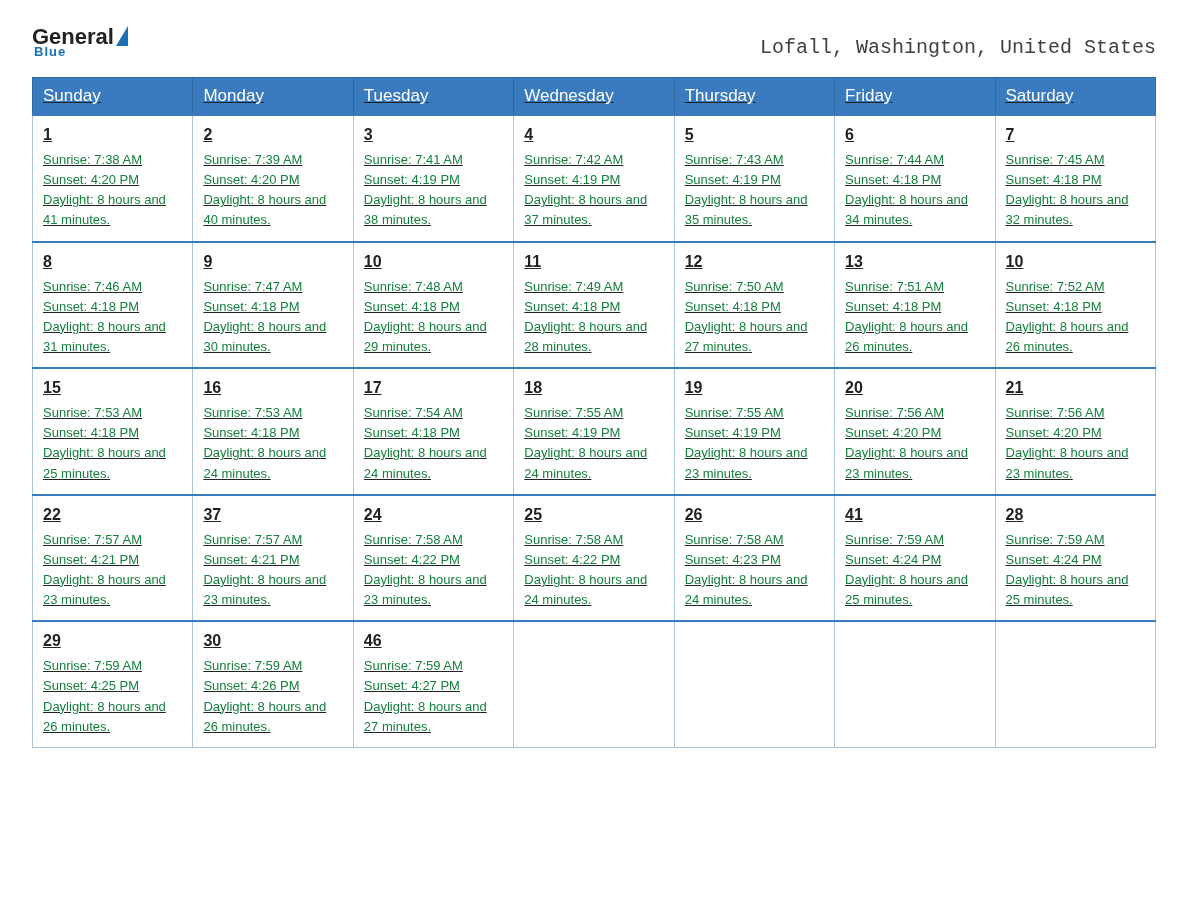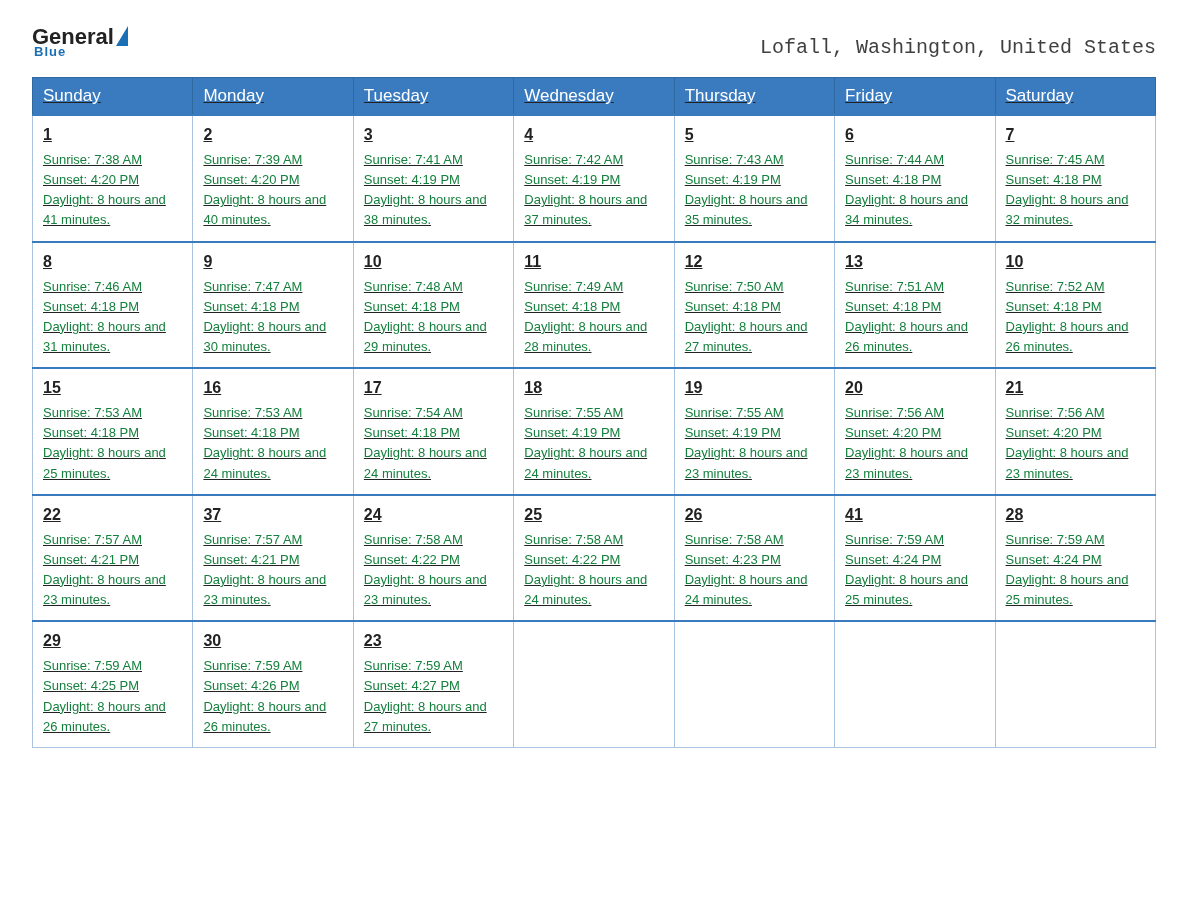--- a/index.html
+++ b/index.html
@@ -169,20 +169,20 @@
         <td><span class="day-number">37</span><span class="day-info">Sunrise: 7:57 AM<br>Sunset: 4:21 PM<br>Daylight: 8 hours and 23 minutes.</span></td>
         <td><span class="day-number">24</span><span class="day-info">Sunrise: 7:58 AM<br>Sunset: 4:22 PM<br>Daylight: 8 hours and 23 minutes.</span></td>
         <td><span class="day-number">25</span><span class="day-info">Sunrise: 7:58 AM<br>Sunset: 4:22 PM<br>Daylight: 8 hours and 24 minutes.</span></td>
         <td><span class="day-number">26</span><span class="day-info">Sunrise: 7:58 AM<br>Sunset: 4:23 PM<br>Daylight: 8 hours and 24 minutes.</span></td>
         <td><span class="day-number">41</span><span class="day-info">Sunrise: 7:59 AM<br>Sunset: 4:24 PM<br>Daylight: 8 hours and 25 minutes.</span></td>
         <td><span class="day-number">28</span><span class="day-info">Sunrise: 7:59 AM<br>Sunset: 4:24 PM<br>Daylight: 8 hours and 25 minutes.</span></td>
       </tr>
       <tr class="week-row">
         <td><span class="day-number">29</span><span class="day-info">Sunrise: 7:59 AM<br>Sunset: 4:25 PM<br>Daylight: 8 hours and 26 minutes.</span></td>
         <td><span class="day-number">30</span><span class="day-info">Sunrise: 7:59 AM<br>Sunset: 4:26 PM<br>Daylight: 8 hours and 26 minutes.</span></td>
-        <td><span class="day-number">23</span><span class="day-info">Sunrise: 7:59 AM<br>Sunset: 4:27 PM<br>Daylight: 8 hours and 27 minutes.</span></td>
+        <td><span class="day-number">46</span><span class="day-info">Sunrise: 7:59 AM<br>Sunset: 4:27 PM<br>Daylight: 8 hours and 27 minutes.</span></td>
         <td class="empty-cell"></td>
         <td class="empty-cell"></td>
         <td class="empty-cell"></td>
         <td class="empty-cell"></td>
       </tr>
     </tbody>
 </table>
 
 </body></html>

